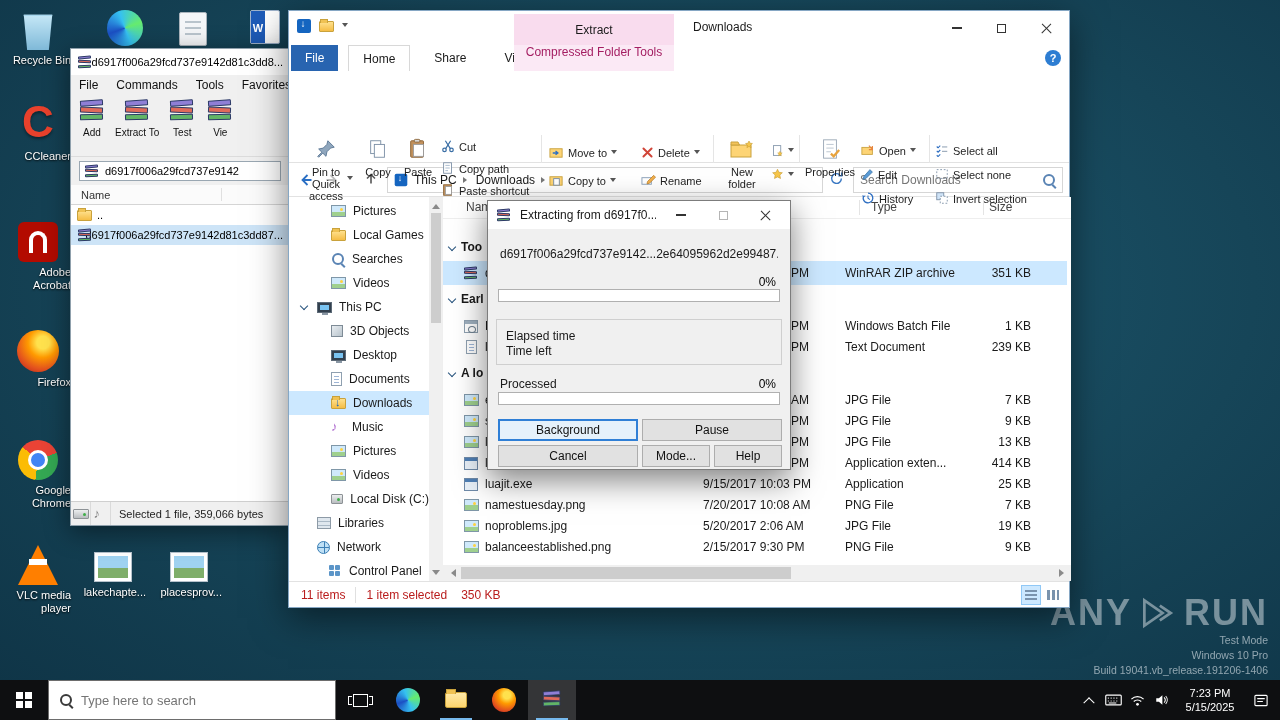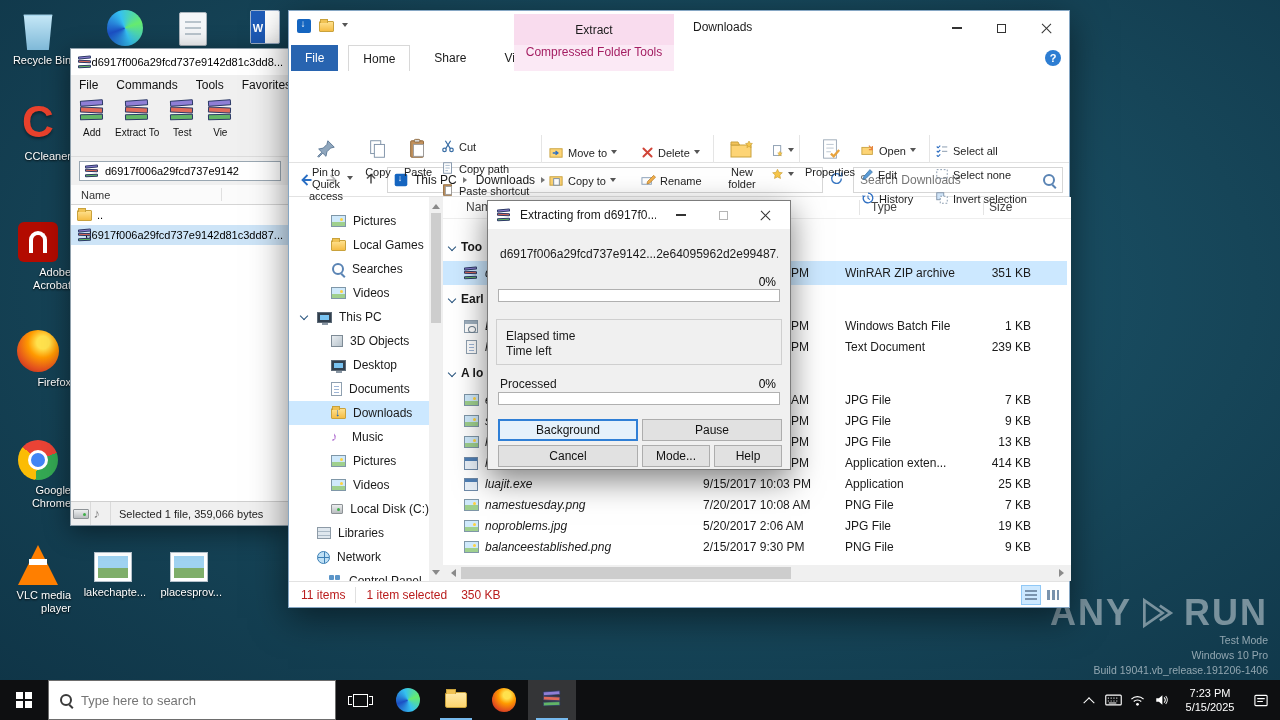--- a/index.html
+++ b/index.html
@@ -120,39 +120,39 @@
 .rsep{position:absolute;top:64px;height:70px;width:1px;background:#e5e5e5;}
 .rglab{position:absolute;top:136px;font-size:11px;color:#6b6b6b;text-align:center;}
 .ribbon{top:60px;}
 .rbtn,.rsm{z-index:1;}
 .navbar{position:absolute;left:0;top:152px;right:0;height:34px;background:#fff;border-bottom:1px solid #e2e2e2;display:block;}
 .nbtn{position:absolute;top:8px;display:flex;align-items:center;justify-content:center;}
 .addr{position:absolute;left:98px;top:4px;width:436px;height:26px;border:1px solid #d6d6d6;display:flex;align-items:center;gap:6px;padding:0 6px;}
 .crumb{color:#1a1a1a;white-space:nowrap;}
 .srch{position:absolute;left:564px;top:4px;width:210px;height:26px;border:1px solid #d6d6d6;display:flex;align-items:center;padding:0 6px;}
 .srch input{flex:1;border:none;outline:none;font-size:12px;color:#777;background:transparent;}
-.sidebar{position:absolute;left:0;top:196px;width:140px;bottom:26px;background:#fff;overflow:hidden;}
+.sidebar{position:absolute;left:0;top:186px;width:140px;bottom:26px;background:#fff;overflow:hidden;}
 .sbi{position:absolute;left:0;width:140px;height:24px;display:flex;align-items:center;gap:7px;font-size:12px;color:#1a1a1a;white-space:nowrap;}
 .sbi.sel{background:#cce8ff;}
 .vsb{position:absolute;left:140px;top:186px;width:14px;bottom:26px;background:#f0f0f0;}
 .vsb .thumb{position:absolute;left:2px;right:2px;top:16px;height:110px;background:#cdcdcd;}
 .sarr{position:absolute;left:0;width:14px;height:14px;display:flex;align-items:center;justify-content:center;}
 .tri-up{width:0;height:0;border:4px solid transparent;border-bottom:5px solid #8a8a8a;}
 .tri-dn{width:0;height:0;border:4px solid transparent;border-top:5px solid #8a8a8a;}
 .tri-lf{width:0;height:0;border:4px solid transparent;border-right:5px solid #8a8a8a;}
 .tri-rt{width:0;height:0;border:4px solid transparent;border-left:5px solid #8a8a8a;}
 .flist{position:absolute;left:154px;top:186px;width:628px;height:370px;background:#fff;overflow:hidden;}
 .fhead{position:absolute;left:0;top:0;width:628px;height:22px;border-bottom:1px solid #eee;color:#444;font-size:12px;}
 .fhead span{position:absolute;top:3px;}
 .fhead::before{content:"";position:absolute;left:416px;top:3px;bottom:3px;width:1px;background:#e4e4e4;}
 .fhead::after{content:"";position:absolute;left:540px;top:3px;bottom:3px;width:1px;background:#e4e4e4;}
 .frow{position:absolute;left:0;width:624px;height:22px;display:flex;align-items:center;font-size:12px;color:#1a1a1a;}
 .frow.sel{background:#cce8ff;}
 .fic{margin-left:20px;width:16px;display:flex;justify-content:center;}
-.fname{margin-left:6px;width:218px;overflow:hidden;white-space:nowrap;font-style:italic;}
+.fname{margin-left:6px;width:218px;overflow:hidden;white-space:nowrap;}
 .fdate{width:106px;white-space:nowrap;}
 .fdate.frag{text-align:right;}
 .ftype{width:118px;margin-left:36px;white-space:nowrap;overflow:hidden;}
 .fsize{width:66px;margin-left:2px;text-align:right;white-space:nowrap;}
 .grow{position:absolute;left:6px;height:20px;display:flex;align-items:center;gap:6px;font-size:12px;color:#1a1a1a;font-weight:bold;}
 .hscroll{position:absolute;left:154px;bottom:26px;width:628px;height:16px;background:#f0f0f0;}
 .hthumb{position:absolute;left:18px;top:2px;width:330px;height:12px;background:#cdcdcd;}
 .harr{position:absolute;top:0;width:16px;height:16px;display:flex;align-items:center;justify-content:center;}
 .xstatus{position:absolute;left:0;right:0;bottom:0;height:26px;border-top:1px solid #e2e2e2;background:#fff;display:flex;align-items:center;font-size:12px;color:#b91c1c;}
 .xs-sep{width:1px;height:16px;background:#e0e0e0;margin:0 10px;}

